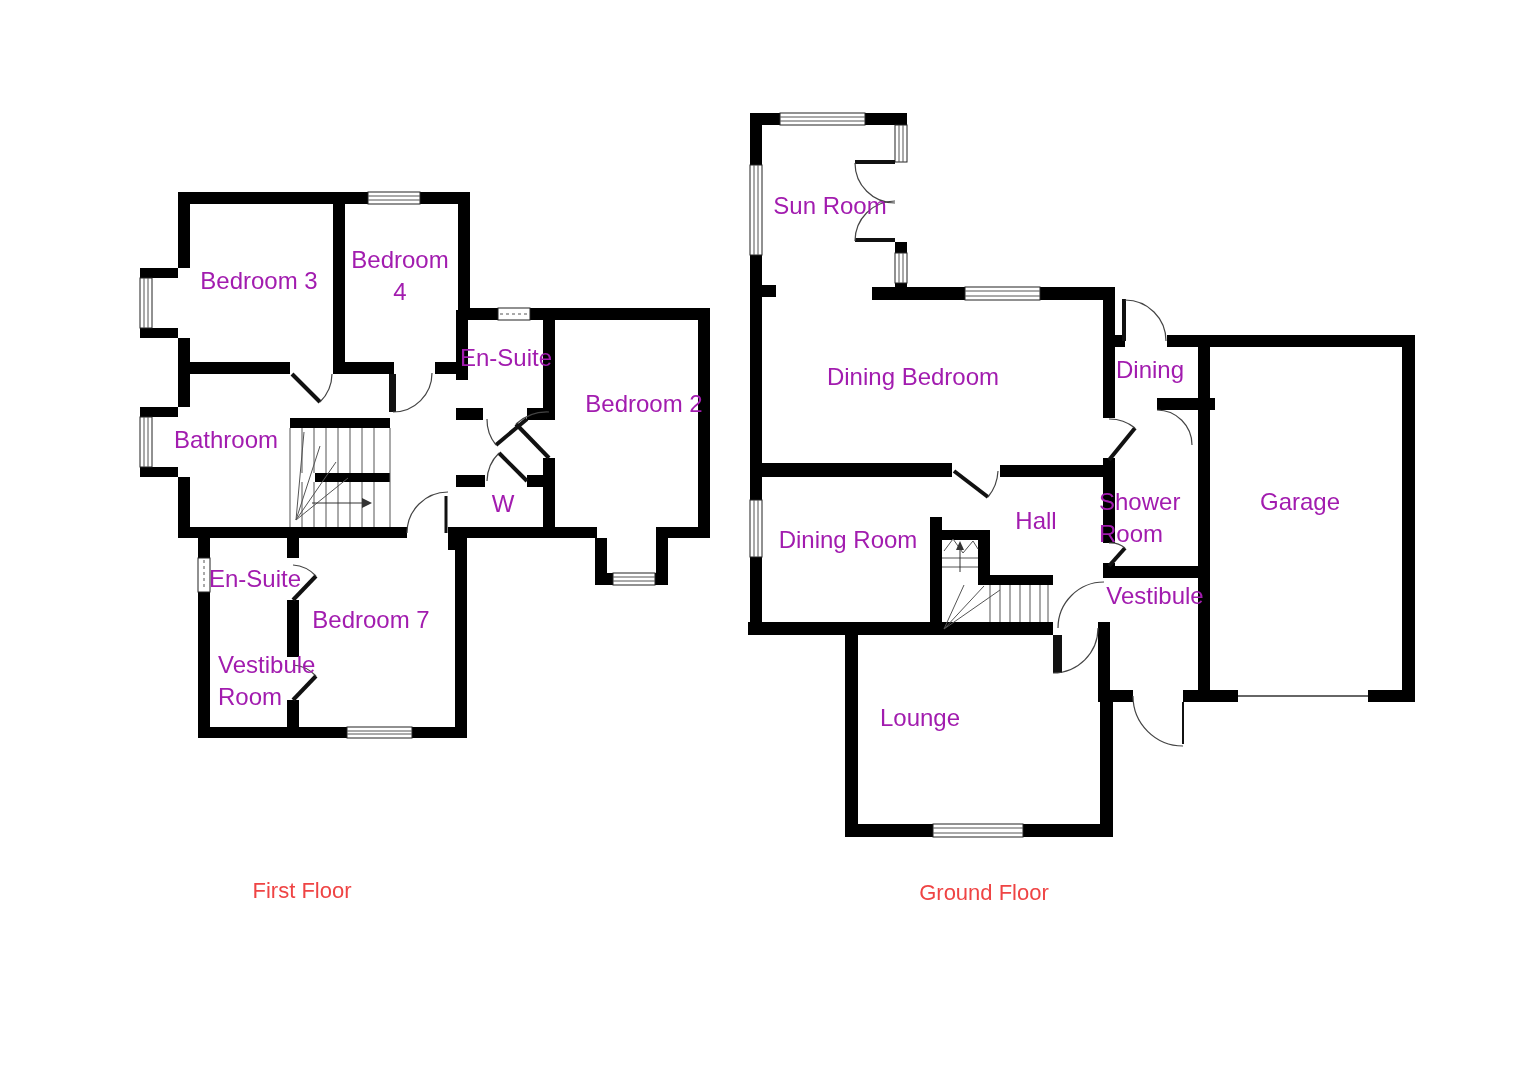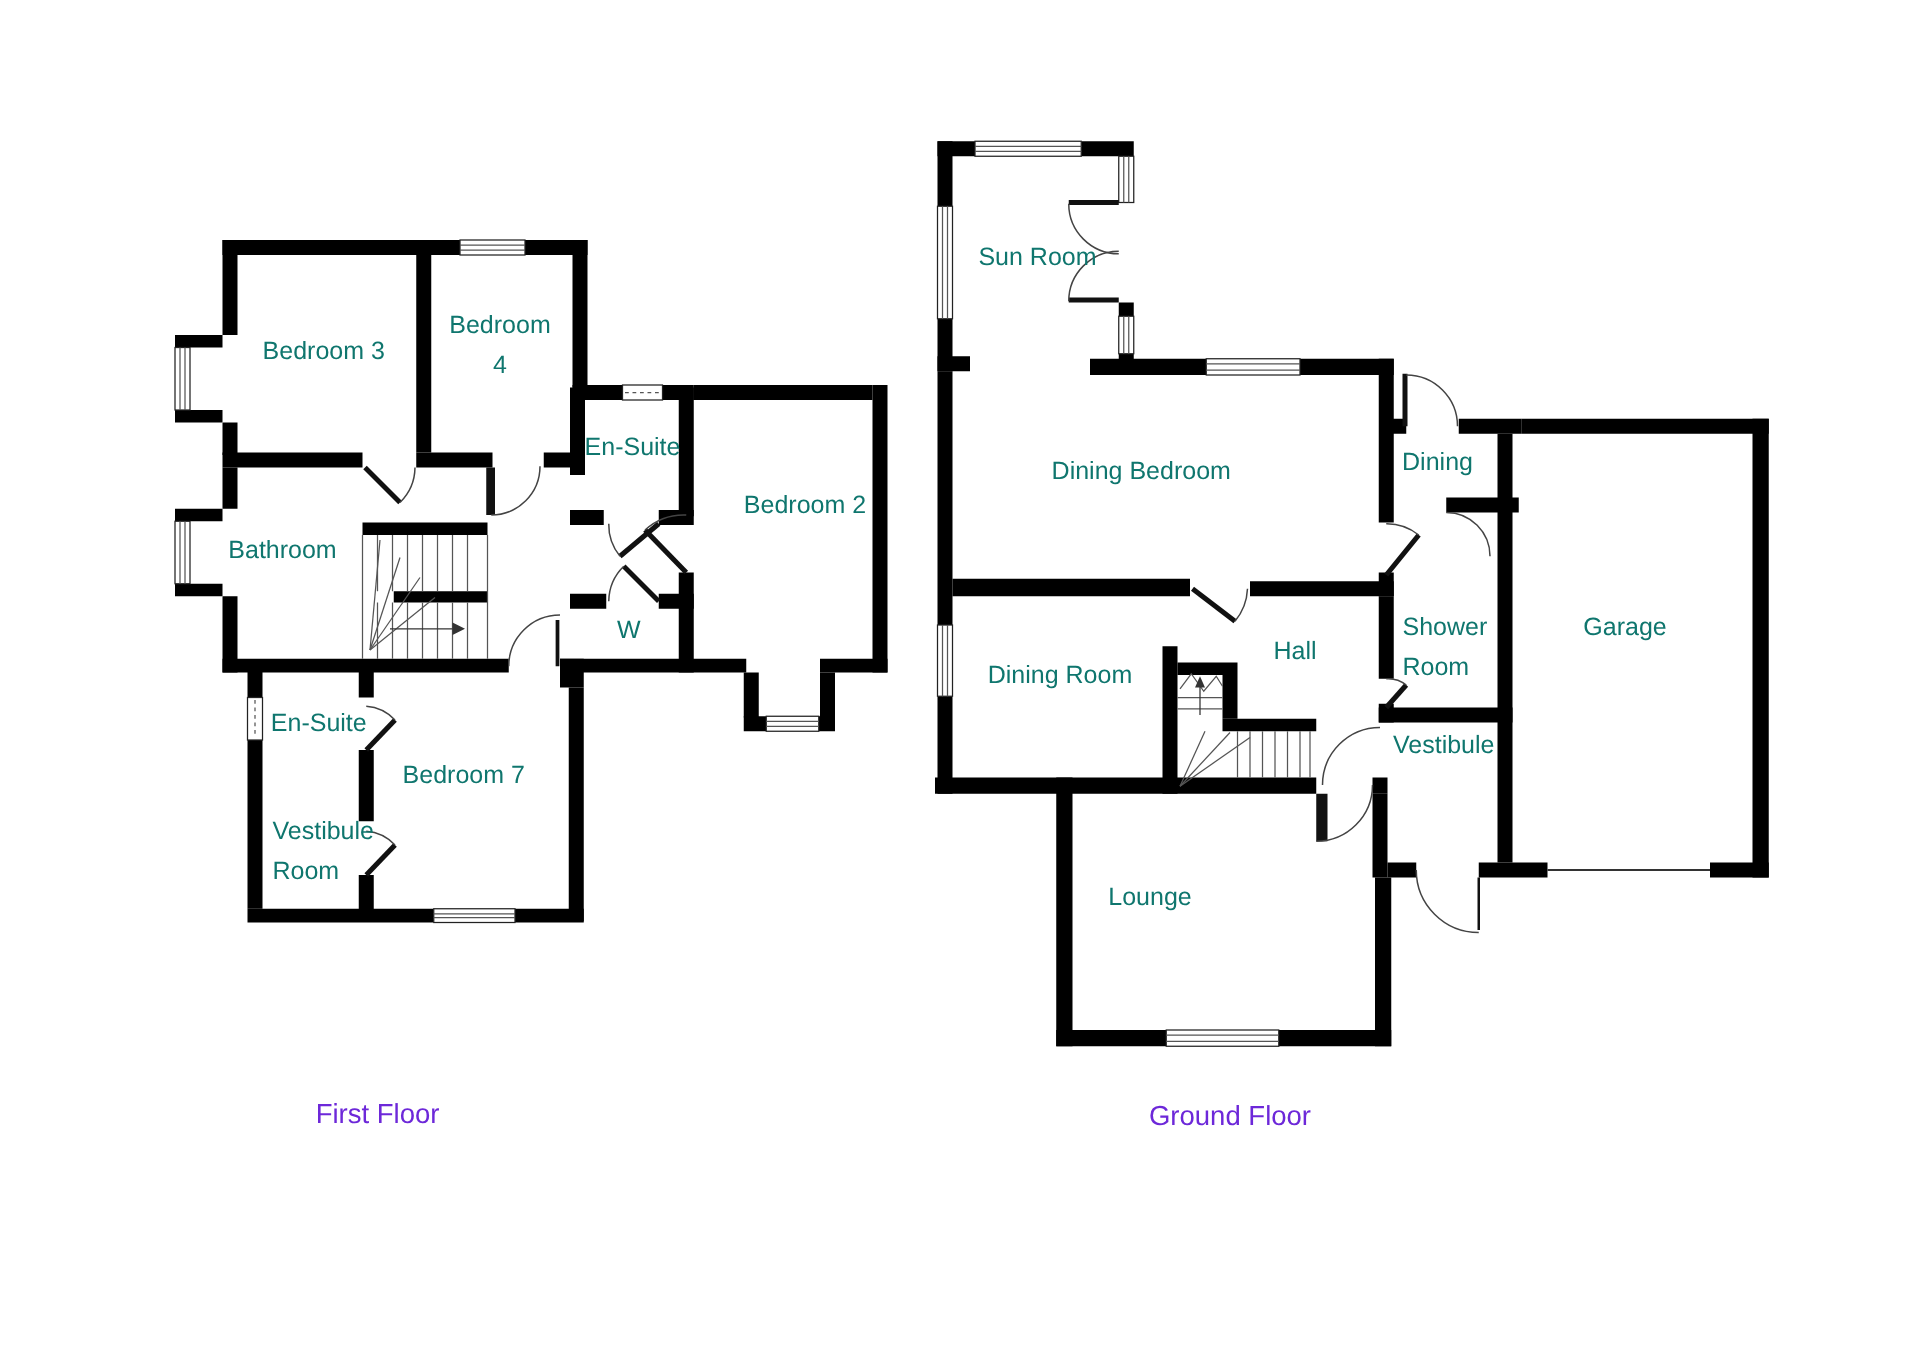--- a/index.html
+++ b/index.html
@@ -3,27 +3,27 @@
 <meta charset="utf-8">
 <style>
   html,body{margin:0;padding:0;background:#ffffff;}
   #canvas{
     position:relative;width:1528px;height:1080px;background:#ffffff;overflow:hidden;
     font-family:"Liberation Sans", sans-serif;
   }
   #plan-svg{position:absolute;left:0;top:0;}
   .lbl{
     position:absolute;transform:translate(-50%,-50%);
-    font-size:20px;color:#0f766e;text-align:center;line-height:32px;white-space:nowrap;
+    font-size:24px;color:#a21caf;text-align:center;line-height:32px;white-space:nowrap;
   }
   .lbl.left{transform:translate(0,-50%);text-align:left;}
   .lbl .ln{display:block;}
   .floor-title{
     position:absolute;transform:translate(-50%,-50%);
-    font-size:22px;color:#6d28d9;white-space:nowrap;
+    font-size:22px;color:#ef4444;white-space:nowrap;
   }
 </style>
 </head>
 <body>
 
 <div id="canvas">
 
 <svg id="plan-svg" width="1528" height="1080" viewBox="0 0 1528 1080">
 
   <g>
@@ -344,21 +344,21 @@
   </div>
   <div class="lbl" style="left:1150px;top:370px">
     <span class="ln">Dining</span>
   </div>
   <div class="lbl" style="left:848px;top:540px">
     <span class="ln">Dining Room</span>
   </div>
   <div class="lbl" style="left:1036px;top:521px">
     <span class="ln">Hall</span>
   </div>
-  <div class="lbl left" style="left:1122px;top:518px">
+  <div class="lbl left" style="left:1099px;top:518px">
     <span class="ln">Shower</span>
     <span class="ln">Room</span>
   </div>
   <div class="lbl" style="left:1300px;top:502px">
     <span class="ln">Garage</span>
   </div>
   <div class="lbl" style="left:1155px;top:596px">
     <span class="ln">Vestibule</span>
   </div>
   <div class="lbl" style="left:920px;top:718px">

